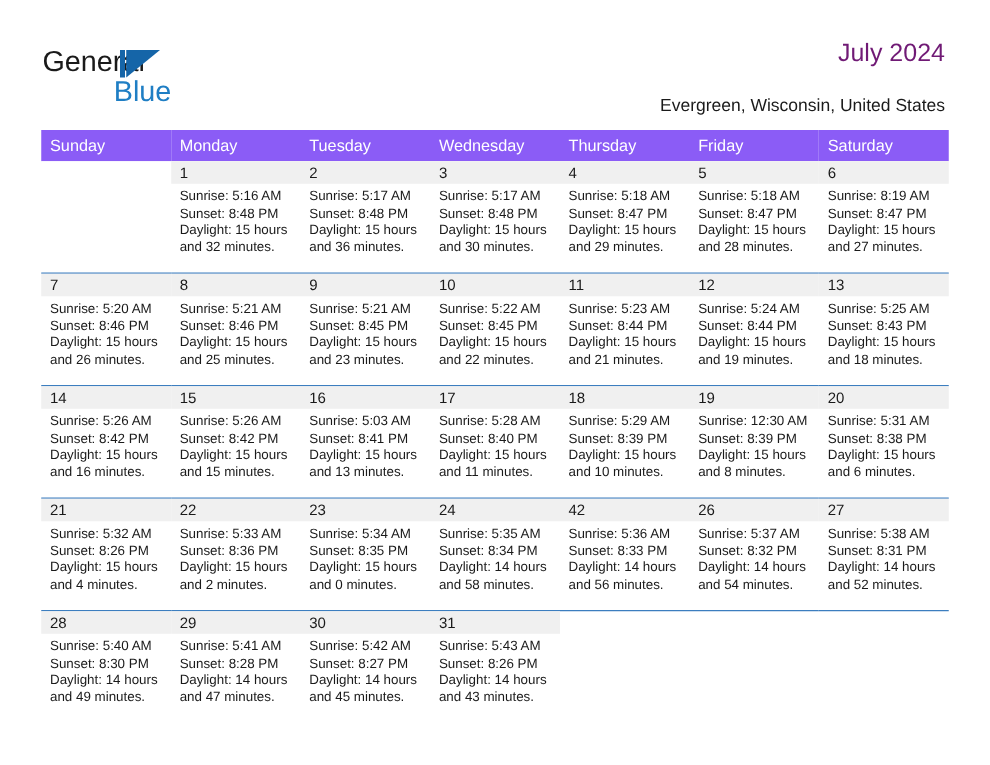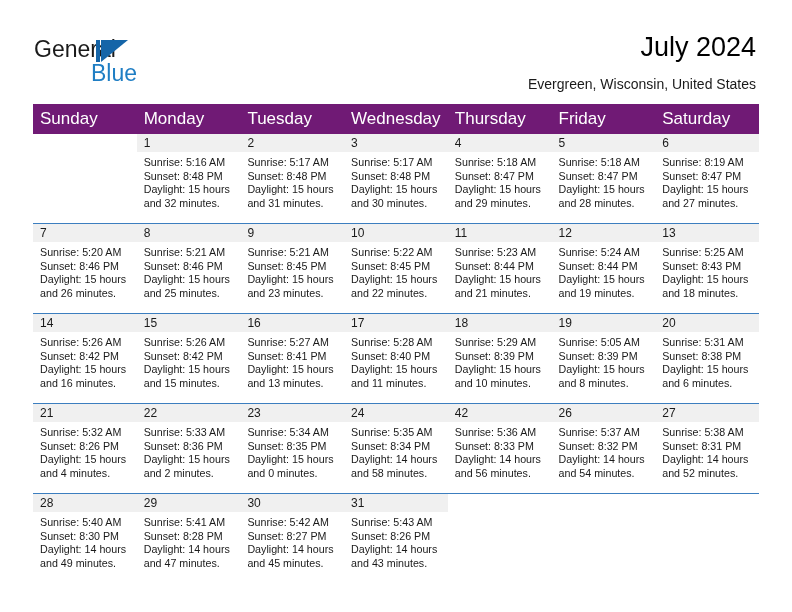--- a/index.html
+++ b/index.html
@@ -75,22 +75,22 @@
     top: 24px;
     font-size: 23px;
     color: #1f7ec4;
     font-family: "Liberation Sans", sans-serif;
   }
 
   .title {
     position: absolute;
     right: 36px;
     top: 32px;
-    font-size: 27px;
-    color: #000000;
+    font-size: 20px;
+    color: #701a75;
     text-align: right;
     white-space: nowrap;
     font-family: "Liberation Sans", sans-serif;
   }
   .subtitle {
     position: absolute;
     right: 36px;
     top: 76px;
     font-size: 14px;
     color: #1a1a1a;
@@ -104,23 +104,23 @@
     position: absolute;
     left: 33px;
     top: 104px;
     width: 726px;
     border-collapse: collapse;
     table-layout: fixed;
   }
   .calendar col { width: 103.71px; }
 
   thead th {
-    background: #701a75;
+    background: #8b5cf6;
     color: #ffffff;
-    font-size: 17px;
+    font-size: 13px;
     font-weight: normal;
     text-align: left;
     padding: 5px 0 5px 7px;
     height: 11px;
     vertical-align: middle;
     font-family: "Liberation Sans", sans-serif;
   }
 
   tbody tr.week-row > td {
     vertical-align: top;
@@ -217,21 +217,21 @@
                 <div class="daylight">Daylight: 15 hours and 32 minutes.</div>
               </div>
             </div>
           </td>
           <td>
             <div class="cell">
               <div class="daynum-band">2</div>
               <div class="cell-body">
                 <div>Sunrise: 5:17 AM</div>
                 <div>Sunset: 8:48 PM</div>
-                <div class="daylight">Daylight: 15 hours and 31 minutes.</div>
+                <div class="daylight">Daylight: 15 hours and 36 minutes.</div>
               </div>
             </div>
           </td>
           <td>
             <div class="cell">
               <div class="daynum-band">3</div>
               <div class="cell-body">
                 <div>Sunrise: 5:17 AM</div>
                 <div>Sunset: 8:48 PM</div>
                 <div class="daylight">Daylight: 15 hours and 30 minutes.</div>
@@ -359,21 +359,21 @@
                 <div>Sunrise: 5:26 AM</div>
                 <div>Sunset: 8:42 PM</div>
                 <div class="daylight">Daylight: 15 hours and 15 minutes.</div>
               </div>
             </div>
           </td>
           <td>
             <div class="cell">
               <div class="daynum-band">16</div>
               <div class="cell-body">
-                <div>Sunrise: 5:27 AM</div>
+                <div>Sunrise: 5:03 AM</div>
                 <div>Sunset: 8:41 PM</div>
                 <div class="daylight">Daylight: 15 hours and 13 minutes.</div>
               </div>
             </div>
           </td>
           <td>
             <div class="cell">
               <div class="daynum-band">17</div>
               <div class="cell-body">
                 <div>Sunrise: 5:28 AM</div>
@@ -389,21 +389,21 @@
                 <div>Sunrise: 5:29 AM</div>
                 <div>Sunset: 8:39 PM</div>
                 <div class="daylight">Daylight: 15 hours and 10 minutes.</div>
               </div>
             </div>
           </td>
           <td>
             <div class="cell">
               <div class="daynum-band">19</div>
               <div class="cell-body">
-                <div>Sunrise: 5:05 AM</div>
+                <div>Sunrise: 12:30 AM</div>
                 <div>Sunset: 8:39 PM</div>
                 <div class="daylight">Daylight: 15 hours and 8 minutes.</div>
               </div>
             </div>
           </td>
           <td>
             <div class="cell">
               <div class="daynum-band">20</div>
               <div class="cell-body">
                 <div>Sunrise: 5:31 AM</div>

